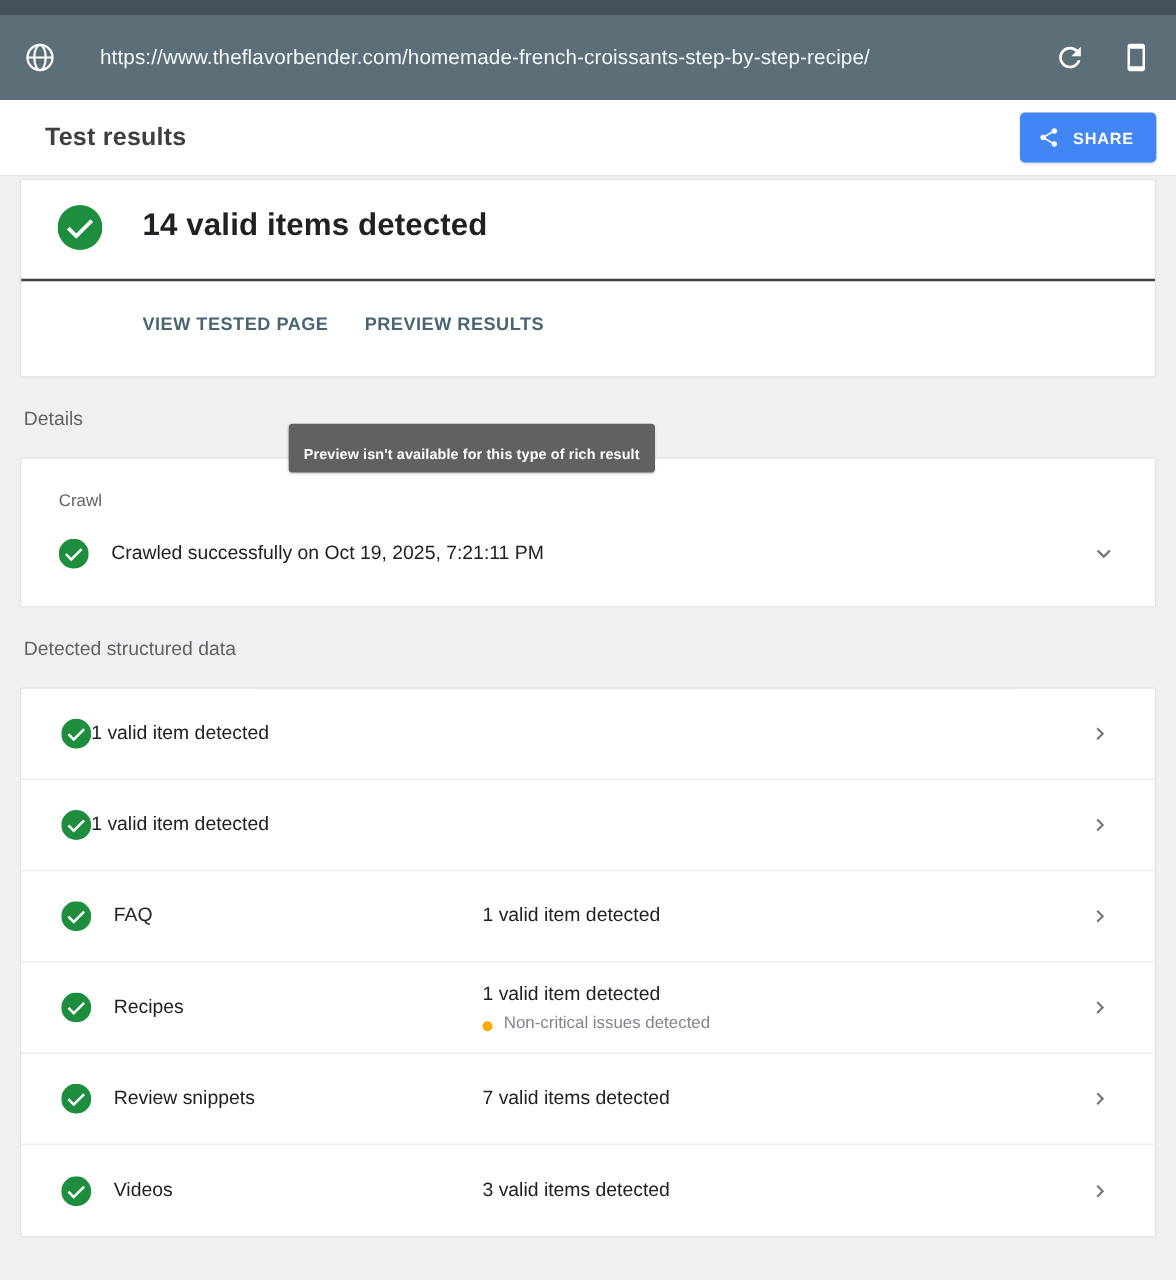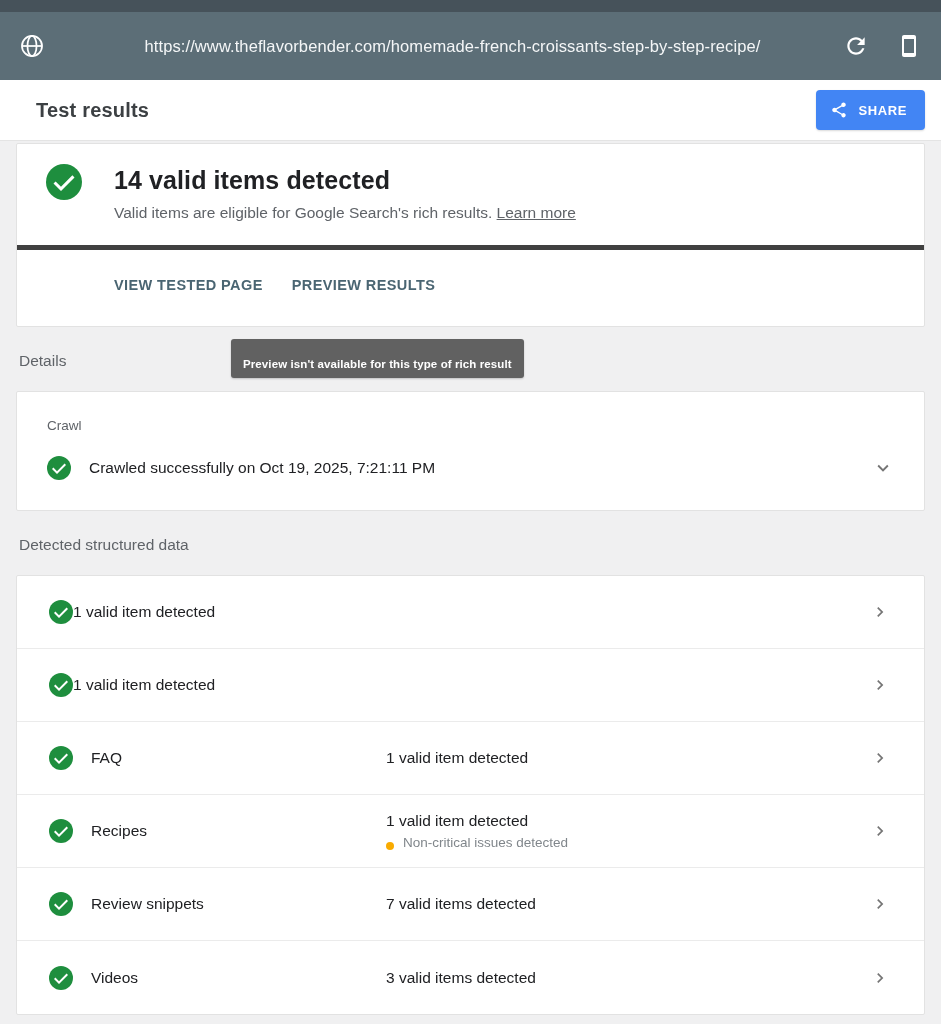--- a/index.html
+++ b/index.html
@@ -10,21 +10,20 @@
     color:#202124;
     position:relative;
     overflow:hidden;
   }
   
   .statusbar { height:12px; background:#46525a; }
   .urlbar {
     height:68px; background:#5c6e77;
     display:flex; align-items:center;
     padding:0 20px 0 18px;
-    text-align:center;
   }
   .urlbar .globe { width:28px; height:28px; flex:0 0 auto; }
   .url-text {
     margin-left:34px; color:#f4f6f7; font-size:16.5px; letter-spacing:.1px;
     white-space:nowrap; overflow:hidden; flex:1 1 auto;
   }
   .urlbar .right-icons { display:flex; align-items:center; gap:28px; margin-left:18px; }
   .urlbar .right-icons svg { display:block; }
 
   
@@ -47,21 +46,21 @@
 
   
   .summary-main { display:flex; padding:20px 28px 23px 29px; }
   .check { display:inline-block; line-height:0; }
   .check svg { display:block; }
   .summary-texts { margin-left:32px; padding-top:2px; }
   .summary-title { font-size:25px; font-weight:700; color:#202124; letter-spacing:.1px; }
   .summary-sub { margin-top:9px; font-size:15.5px; color:#5f6368; }
   .learn-more { color:#5f6368; text-decoration:underline; cursor:pointer; }
   .summary-actions {
-    border-top:5px solid #404040;
+    border-top:2px solid #404040;
     padding:27px 28px 33px 97px;
     display:flex; gap:29px;
   }
   .text-btn {
     background:none; border:none; cursor:pointer; font-family:inherit;
     font-size:14.5px; font-weight:700; letter-spacing:.4px; color:#4a6572; padding:0;
   }
 
   
   .tooltip {
@@ -143,21 +142,20 @@
   <div class="card">
     <div class="summary-main">
       <span class="check">
         <svg width="36" height="36" viewBox="0 0 24 24">
           <circle cx="12" cy="12" r="12" fill="#1e8e3e"></circle>
           <path d="M10 15.17l-3.59-3.58L5 13l5 5 9-9-1.41-1.42z" fill="#ffffff"></path>
         </svg>
       </span>
       <div class="summary-texts">
         <div class="summary-title">14 valid items detected</div>
-        <div class="summary-sub"><span>Valid items are eligible for Google Search's rich results. </span><a class="learn-more">Learn more</a></div>
       </div>
     </div>
     <div class="summary-actions">
       <button class="text-btn">VIEW TESTED PAGE</button>
       <button class="text-btn">PREVIEW RESULTS</button>
     </div>
   </div>
 
   <div class="tooltip">Preview isn't available for this type of rich result</div>
 

